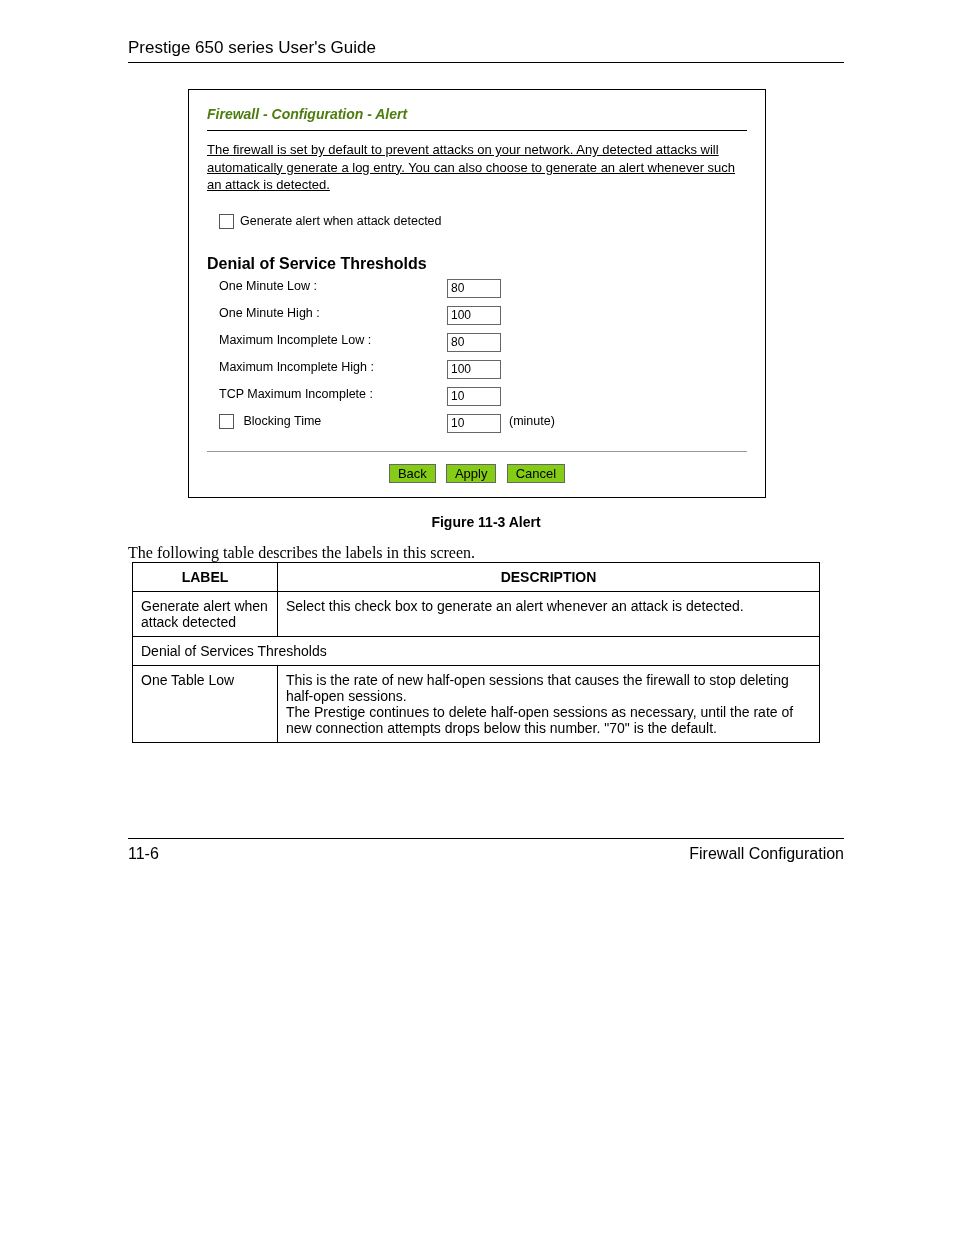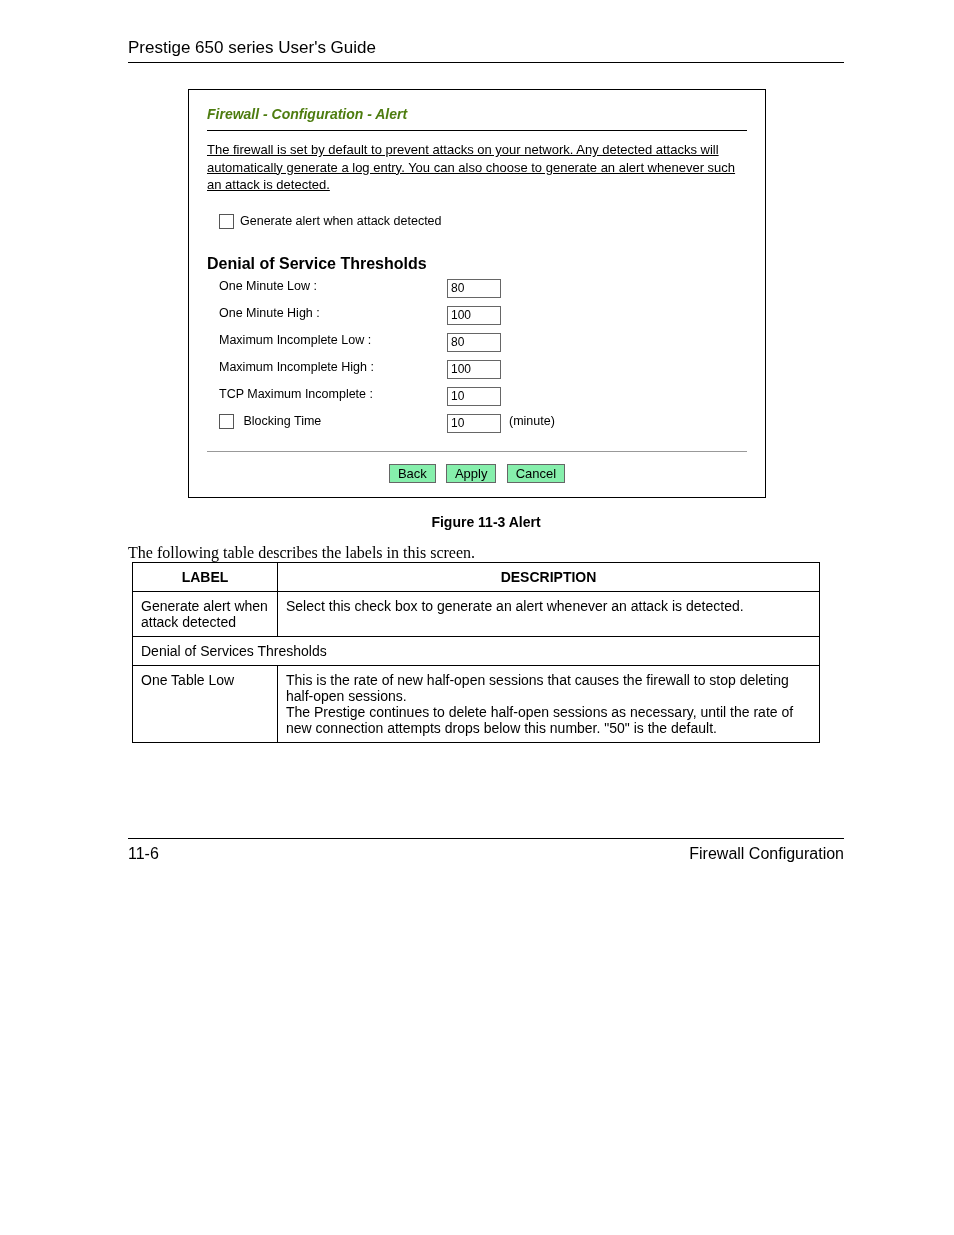--- a/index.html
+++ b/index.html
@@ -96,21 +96,21 @@
     border-top: 1px solid #999;
     margin: 18px 0 12px 0;
   }
   .btn-row {
     text-align: center;
     margin-top: 4px;
   }
   .btn {
     font-size: 13px;
     border: 1px solid #666;
-    background: #86efac;
+    background: #84cc16;
     padding: 1px 8px;
     margin: 0 3px;
     font-family: Arial;
   }
   .figure-caption {
     text-align: center;
     font-weight: bold;
     font-size: 14px;
     margin-top: 16px;
   }
@@ -236,21 +236,21 @@
     <tr>
       <td>Generate alert when attack detected</td>
       <td>Select this check box to generate an alert whenever an attack is detected.</td>
     </tr>
     <tr>
       <td colspan="2">Denial of Services Thresholds</td>
     </tr>
     <tr>
       <td class="right-align">One Table Low</td>
       <td style="white-space:pre-line;">This is the rate of new half-open sessions that causes the firewall to stop deleting half-open sessions.
-The Prestige continues to delete half-open sessions as necessary, until the rate of new connection attempts drops below this number. "50" is the default.</td>
+The Prestige continues to delete half-open sessions as necessary, until the rate of new connection attempts drops below this number. "70" is the default.</td>
     </tr>
   </tbody>
     </table>
 
   <div class="footer">
     <span>11-6</span>
     <span>Firewall Configuration</span>
   </div>
 
 </div>

